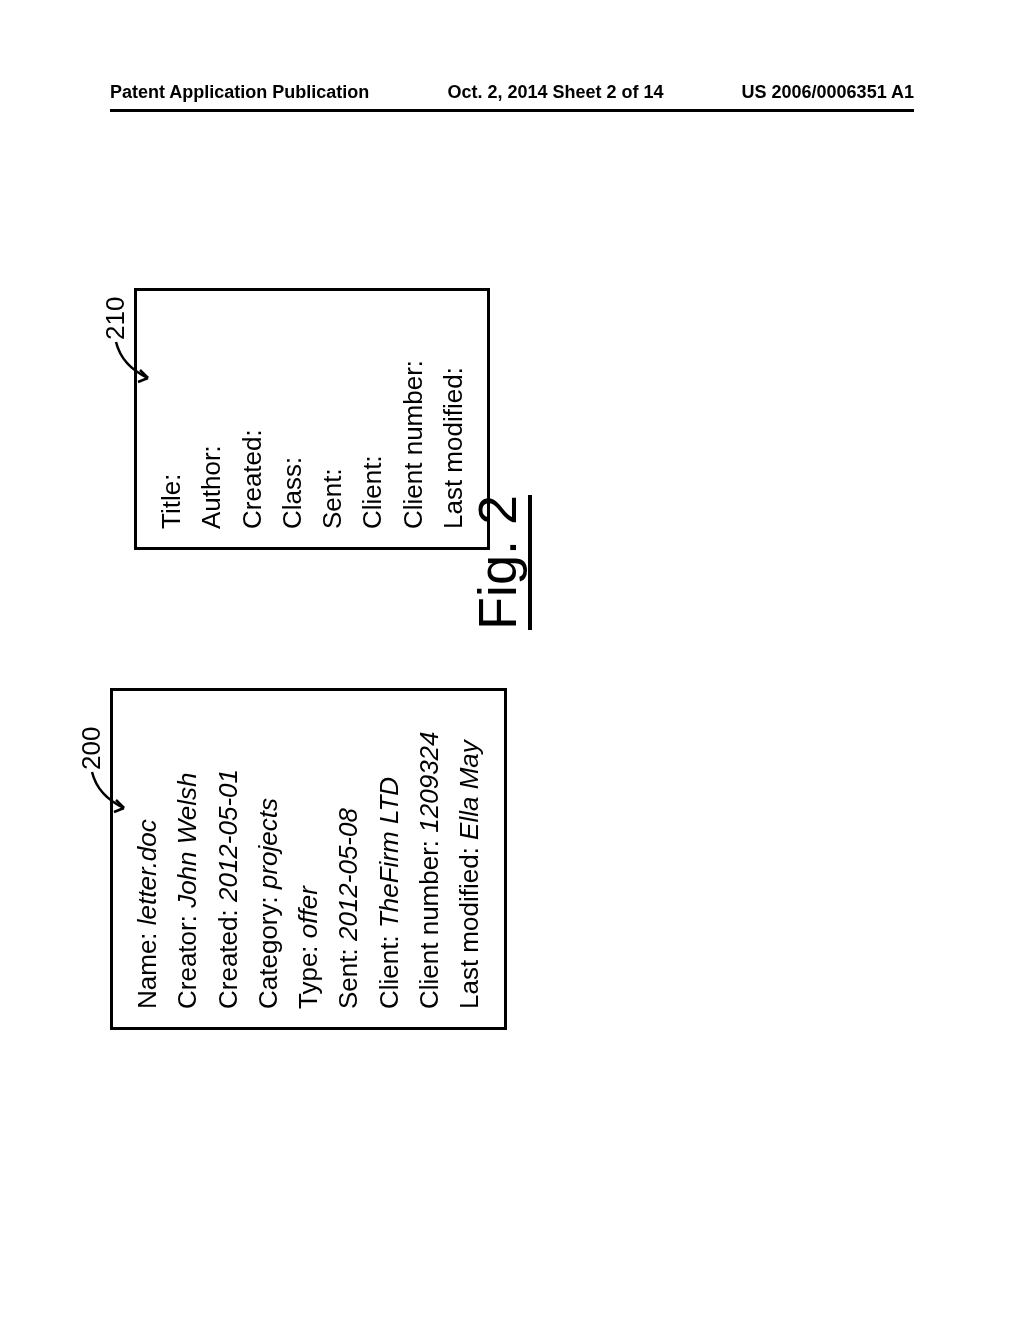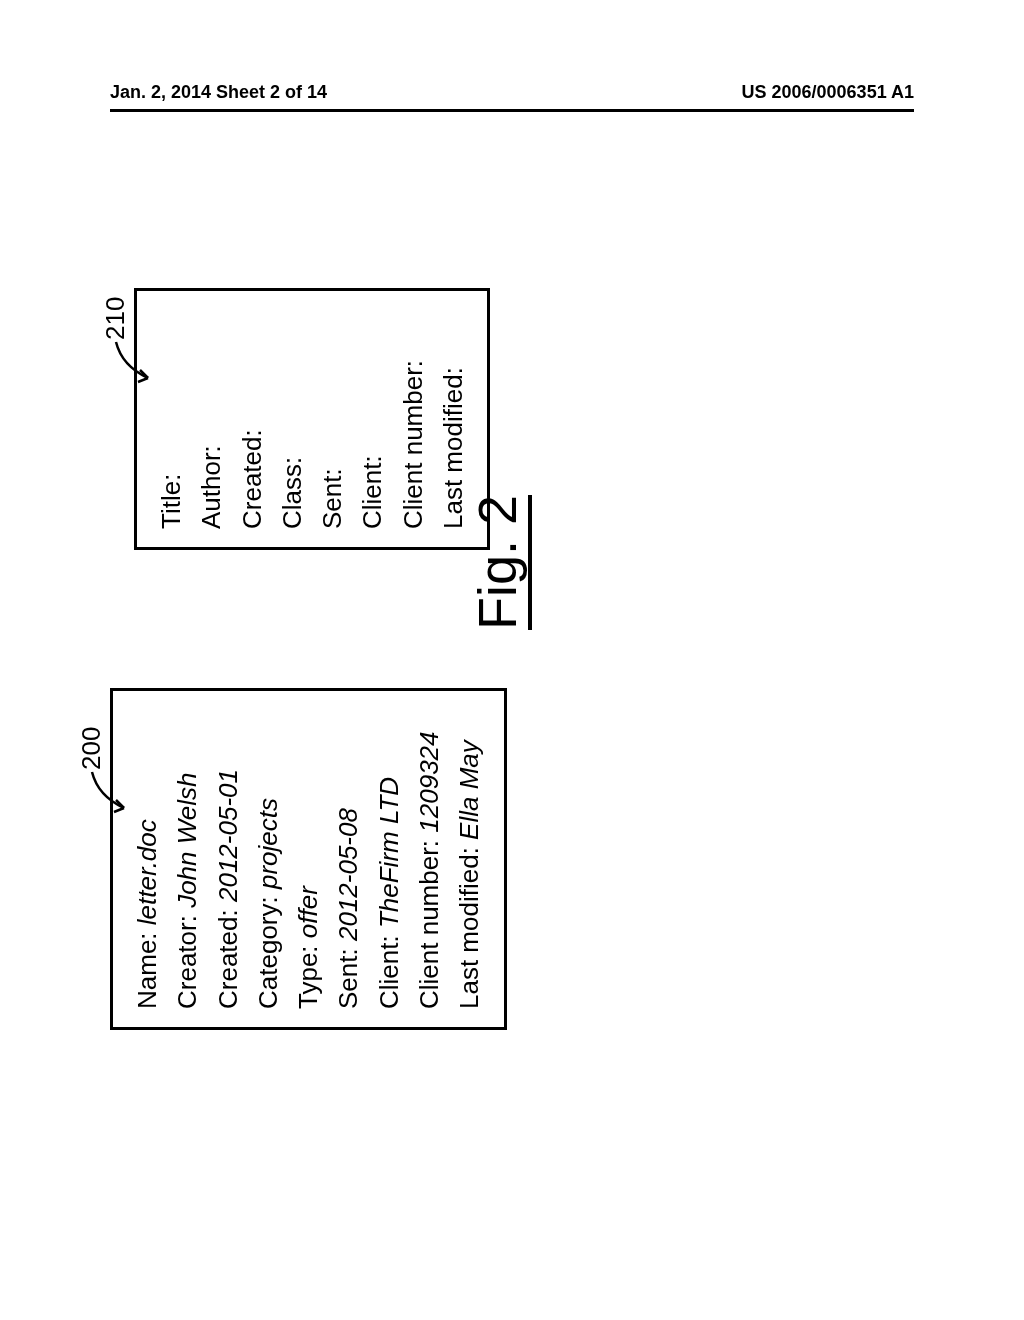--- a/index.html
+++ b/index.html
@@ -81,21 +81,22 @@
       border-bottom: 4px solid #000;
       padding-bottom: 4px;
       display: inline-block;
       line-height: 1;
     }
   </style>
 </head>
 <body>
 
 <div class="header">
-  <span>Jan. 2, 2014  Sheet 2 of 14</span>
+  <span>Patent Application Publication</span>
+  <span>Oct. 2, 2014  Sheet 2 of 14</span>
   <span>US 2006/0006351 A1</span>
 </div>
 
 <div class="figure-area">
   <div class="rotated-content">
 
     <div class="ref" style="top:6px; left:320px;">
       <span>200</span>
       <svg width="60" height="50" style="top:10px; left:-46px;">
         <path d="M44 6 Q 20 12 8 38" stroke="#000" stroke-width="2.5" fill="none"></path>

